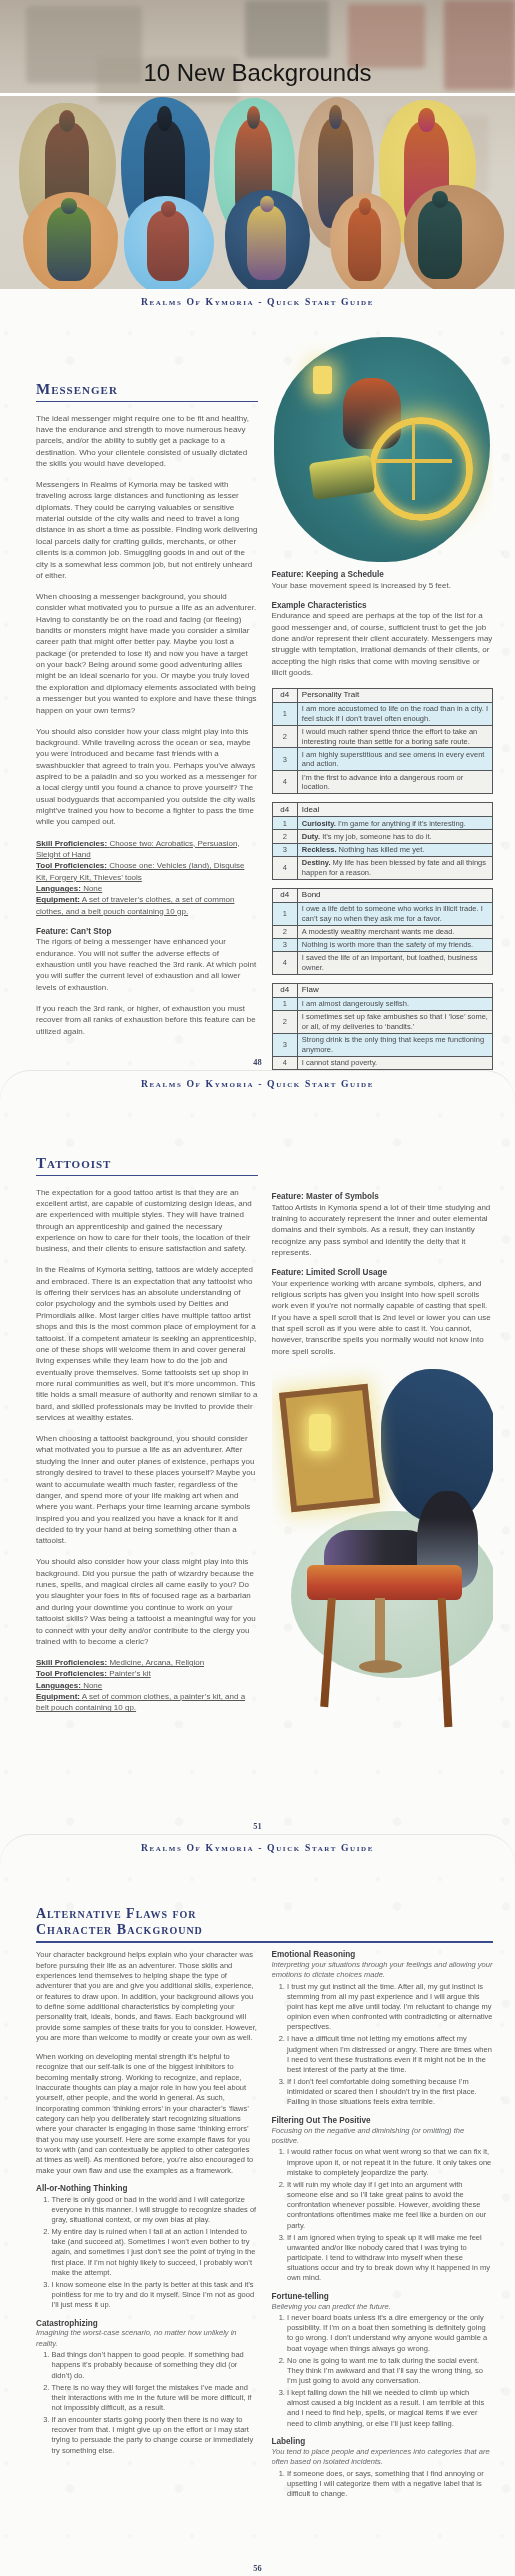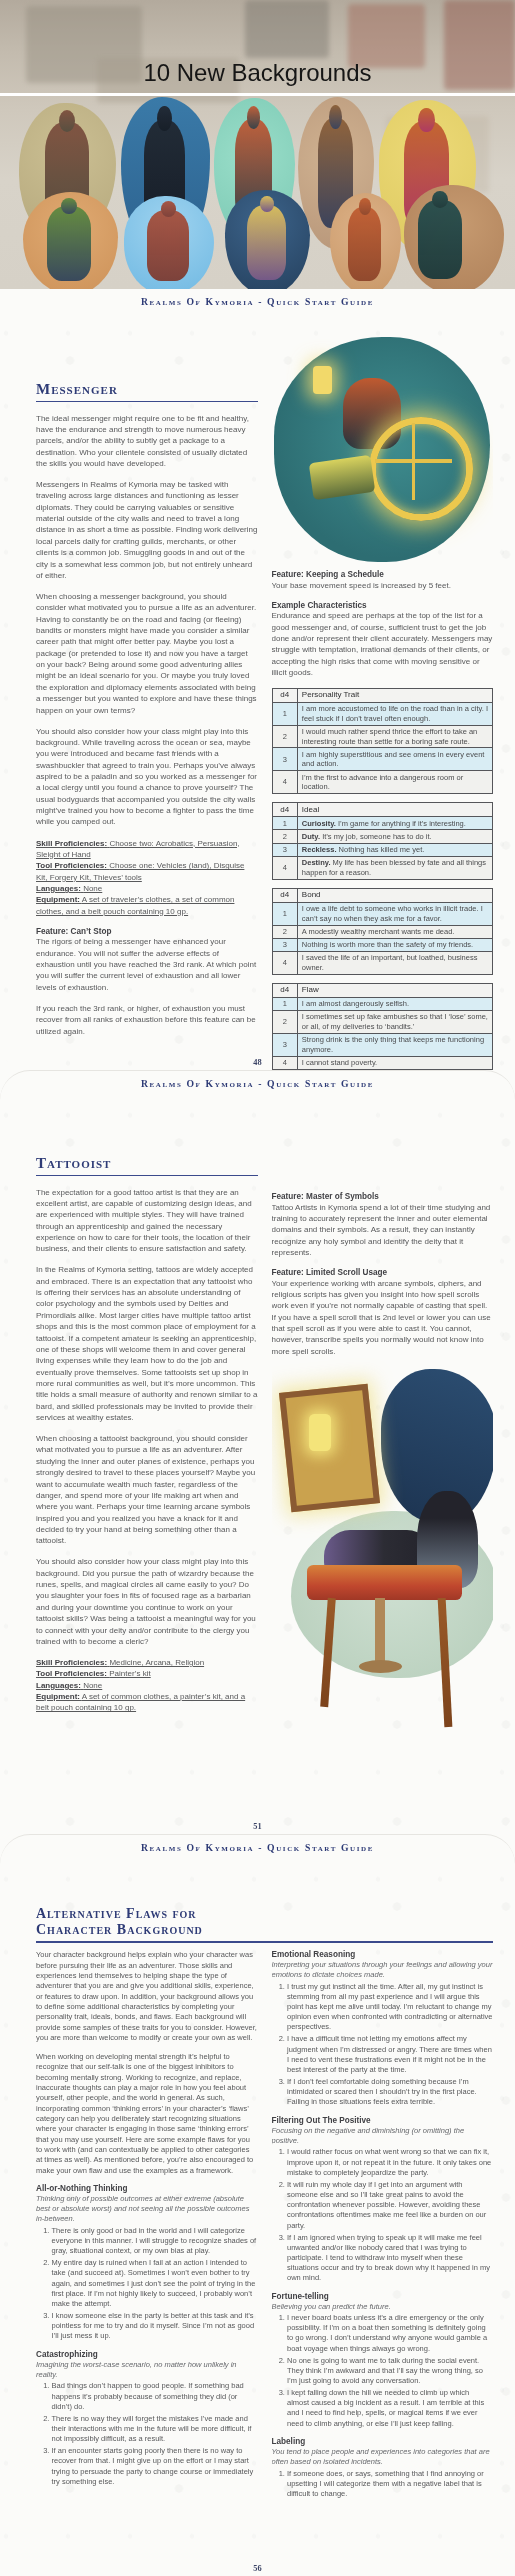--- a/index.html
+++ b/index.html
@@ -258,21 +258,21 @@
         <div class="prof">
           <p class="p"><b>Skill Proficiencies:</b> <span>Medicine, Arcana, Religion</span></p>
           <p class="p"><b>Tool Proficiencies:</b> <span>Painter’s kit</span></p>
           <p class="p"><b>Languages:</b> <span>None</span></p>
           <p class="p"><b>Equipment:</b> <span>A set of common clothes, a painter’s kit, and a belt pouch containing 10 gp.</span></p>
         </div>
       </div>
 
       <div class="col" style="margin-top:103px;height:644px;">
         <div class="feat-title">Feature: Master of Symbols</div>
-        <p class="p">Tattoo Artists in Kymoria spend a lot of their time studying and training to accurately represent the inner and outer elemental domains and their symbols. As a result, they can instantly recognize any holy symbol and identify the deity that it represents.</p>
+        <p class="p">Tattoo Artists in Kymoria spend a lot of their time studying and training to accurately represent the inner and outer elemental domains and their symbols. As a result, they can instantly recognize any pass symbol and identify the deity that it represents.</p>
         <div class="feat-title">Feature: Limited Scroll Usage</div>
         <p class="p">Your experience working with arcane symbols, ciphers, and religious scripts has given you insight into how spell scrolls work even if you’re not normally capable of casting that spell. If you have a spell scroll that is 2nd level or lower you can use that spell scroll as if you were able to cast it. You cannot, however, transcribe spells you normally would not know into more spell scrolls.</p>
 
         <div class="ill" style="height:386px;margin-top:11.6px;">
           <div style="position:absolute;left:19.3px;top:142px;width:206px;height:167px;background:radial-gradient(circle at 50% 40%,#cfe0d2,#bcd2c0 75%);border-radius:50% 50% 48% 52%/52% 48% 50% 50%;"></div>
           <div style="position:absolute;left:109px;top:0px;width:116px;height:155px;background:linear-gradient(200deg,#2c4e72,#1c3350);border-radius:44% 56% 48% 52%/40% 46% 58% 54%;"></div>
           <div style="position:absolute;left:13px;top:19.3px;width:77px;height:108px;background:#caa24e;border:6.4px solid #8a5a32;transform:rotate(-6deg);box-shadow:0 0 19.3px 3.9px rgba(236,220,120,.65);"></div>
           <div style="position:absolute;left:37px;top:45px;width:22px;height:37px;background:#f4e47a;border-radius:5.2px;box-shadow:0 0 14px 5.2px rgba(244,228,122,.9);"></div>
           <div style="position:absolute;left:52px;top:161px;width:109px;height:45px;background:linear-gradient(90deg,#6a5a8a,#2c2c34 55%,#23232b);border-radius:26px 26px 13px 13px;"></div>
           <div style="position:absolute;left:145px;top:122px;width:61px;height:97px;background:linear-gradient(#23232b 28%,#7a8898);border-radius:45% 45% 30% 30%/50% 50% 25% 25%;"></div>
@@ -295,21 +295,20 @@
         <div>Character Background</div>
       </div>
       <div class="sec-rule" style="margin-bottom:7.7px;"></div>
     </div>
     <div class="cols">
       <div class="col" style="height:587px;">
         <p class="p">Your character background helps explain who your character was before pursuing their life as an adventurer. Those skills and experiences lend themselves to helping shape the type of adventurer that you are and give you additional skills, experience, or features to draw upon. In addition, your background allows you to define some additional characteristics by completing your personality trait, ideals, bonds, and flaws. Each background will provide some samples of these traits for you to consider. However, you are more than welcome to modify or create your own as well.</p>
         <p class="p">When working on developing mental strength it’s helpful to recognize that our self-talk is one of the biggest inhibitors to becoming mentally strong.  Working to recognize, and replace, inaccurate thoughts can play a major role in how you feel about yourself, other people, and the world in general. As such, incorporating common ‘thinking errors’ in your character’s ‘flaws’ category can help you deliberately start recognizing situations where your character is engaging in those same ‘thinking errors’ that you may use yourself. Here are some example flaws for you to work with (and can contextually be applied to other categories at times as well). As mentioned before, you’re also encouraged to make your own flaw and use the examples as a framework.</p>
         <div>
           <div class="feat-title">All-or-Nothing Thinking</div>
-          <div class="def">Thinking only of possible outcomes at either extreme (absolute best or absolute worst) and not seeing all the possible outcomes in-between.</div>
           <ol>
             <li>There is only good or bad in the world and I will categorize everyone in this manner. I will struggle to recognize shades of gray, situational context, or my own bias at play.</li>
             <li>My entire day is ruined when I fail at an action I intended to take (and succeed at). Sometimes I won’t even bother to try again, and sometimes I just don’t see the point of trying in the first place. If I’m not highly likely to succeed, I probably won’t make the attempt.</li>
             <li>I know someone else in the party is better at this task and it’s pointless for me to try and do it myself. Since I’m not as good I’ll just mess it up.</li>
           </ol>
         </div>
         <div>
           <div class="feat-title">Catastrophizing</div>
           <div class="def">Imagining the worst-case scenario, no matter how unlikely in reality.</div>
           <ol>

